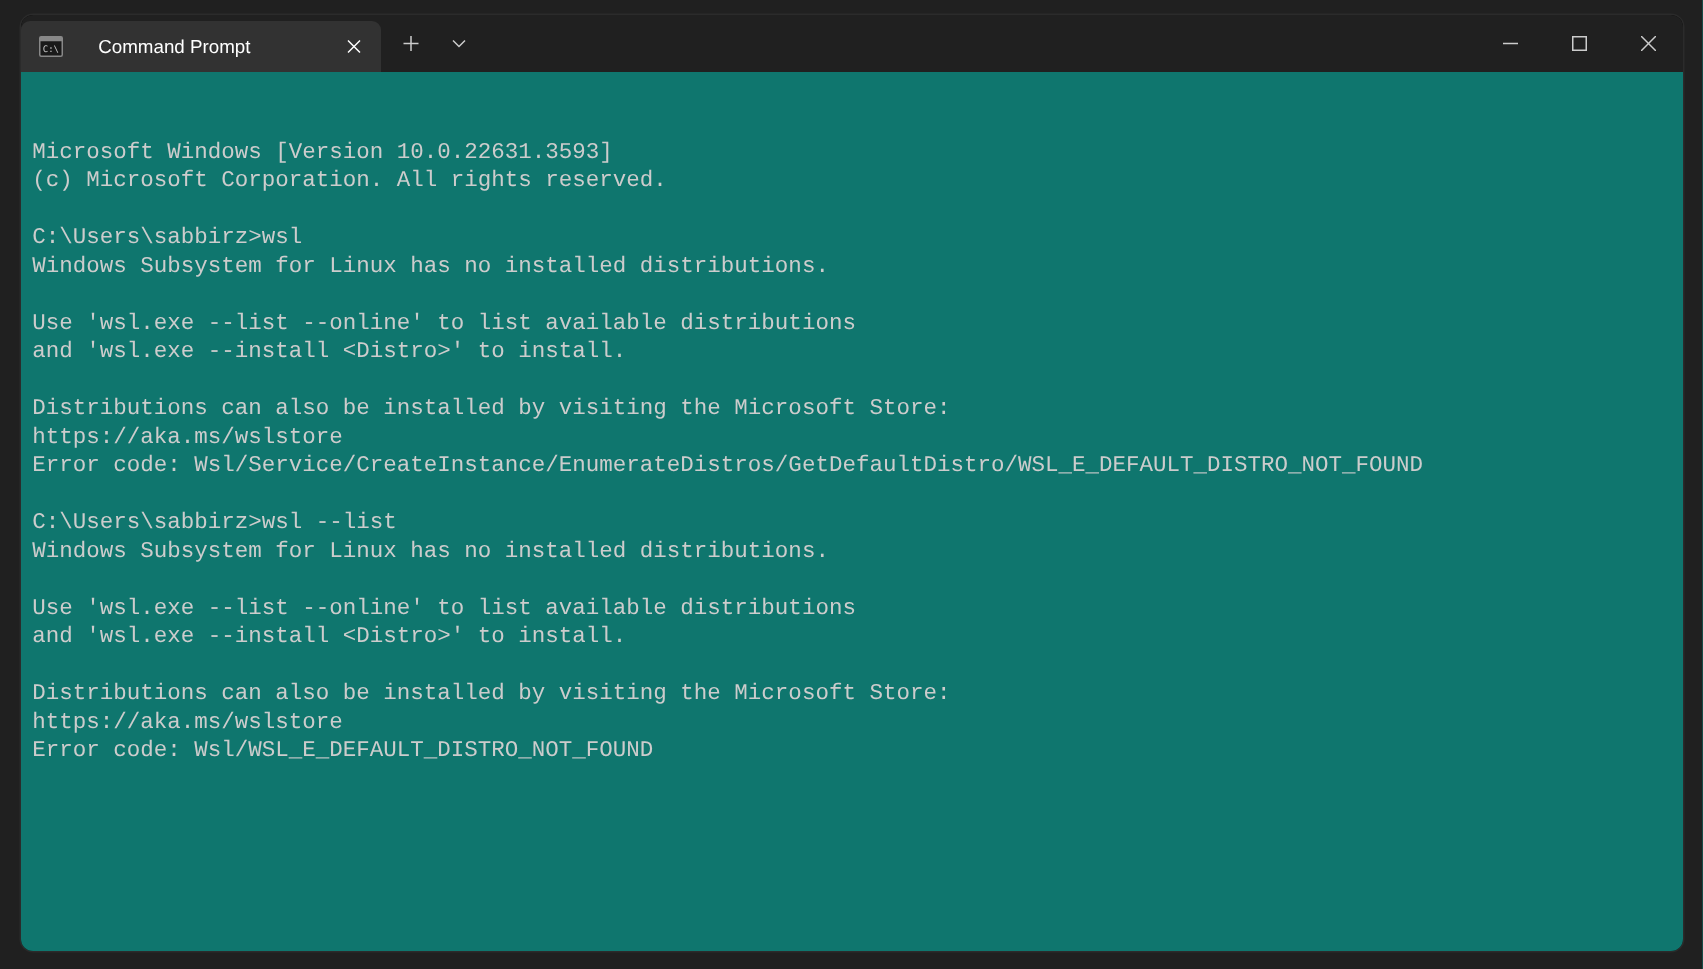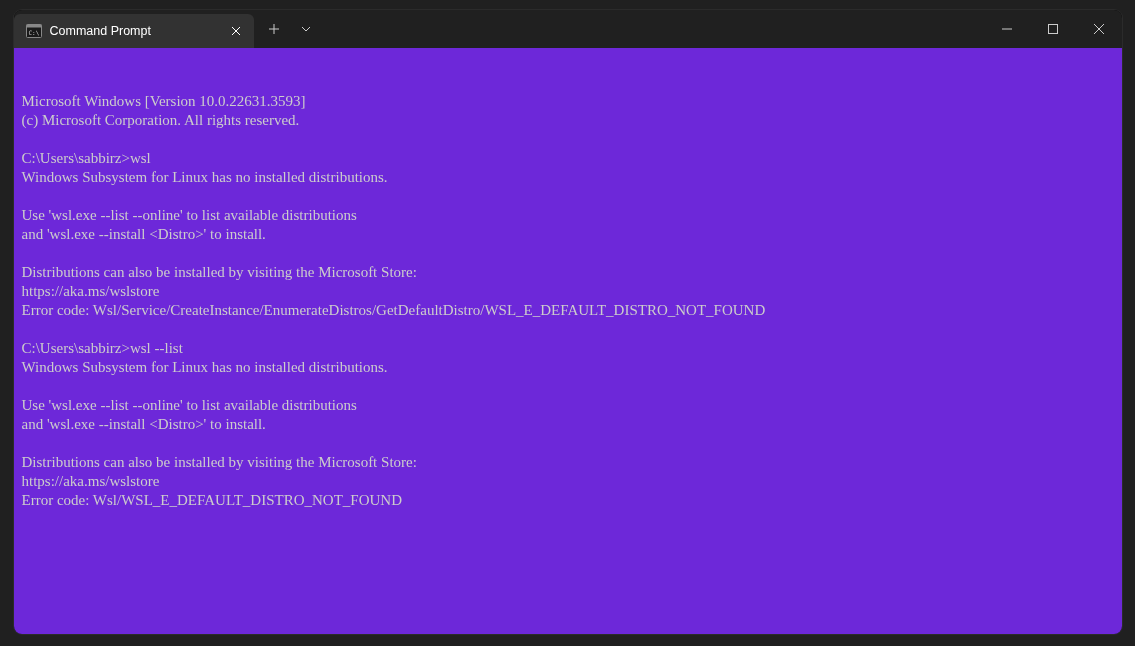--- a/index.html
+++ b/index.html
@@ -38,21 +38,21 @@
     }
     .tab {
       display: flex;
       align-items: center;
       background: #323232;
       padding: 0 10px 0 12px;
       min-width: 240px;
       border-top-left-radius: 6px;
       border-top-right-radius: 6px;
       margin-top: 4px;
-      gap: 8px;
+      gap: 24px;
       position: relative;
     }
     .tab-icon {
       width: 16px;
       height: 16px;
       display: flex;
       align-items: center;
       justify-content: center;
       flex-shrink: 0;
     }
@@ -113,23 +113,23 @@
       justify-content: center;
       color: #cccccc;
       cursor: pointer;
     }
     .win-btn svg {
       width: 10px;
       height: 10px;
     }
     .terminal-body {
       flex: 1;
-      background: #6d28d9;
+      background: #0f766e;
       padding: 6px 8px;
-      font-family: Liberation Serif, serif;
+      font-family: Liberation Mono, monospace;
       font-size: 15px;
       line-height: 19px;
       color: #cccccc;
       white-space: pre;
       overflow: hidden;
       position: relative;
     }
     .terminal-line {
       white-space: pre-wrap;
       word-break: break-all;

